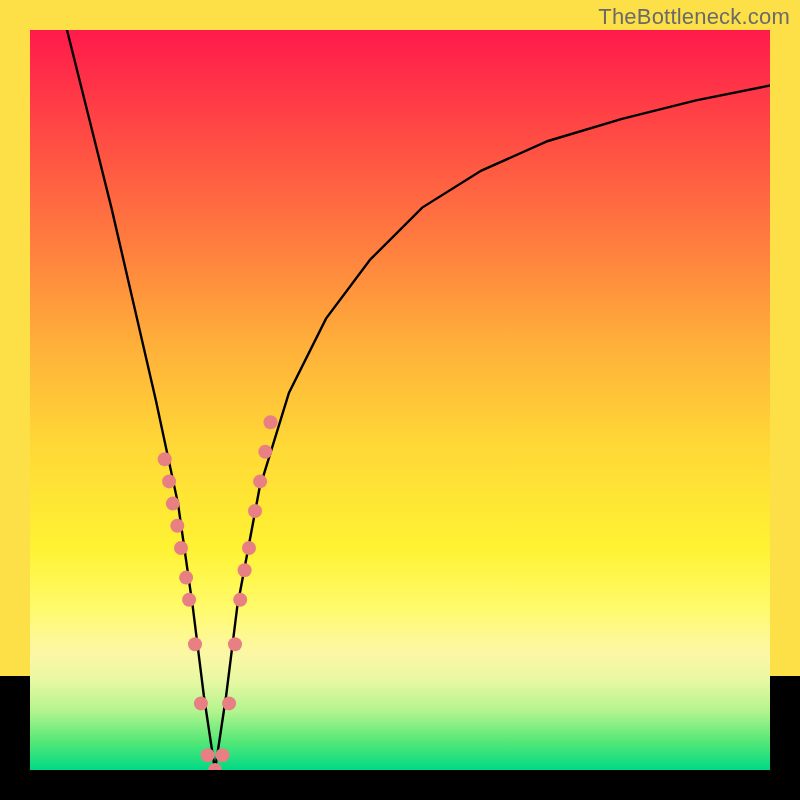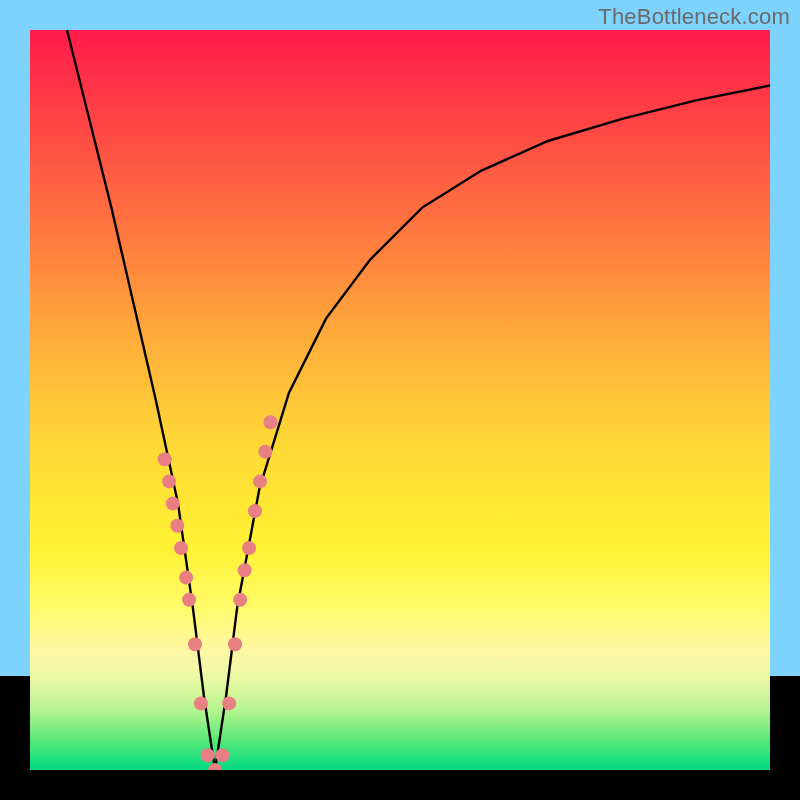--- a/index.html
+++ b/index.html
@@ -10,21 +10,21 @@
     overflow: hidden;
     background: #000;
     font-family: Arial, Helvetica, sans-serif;
   }
   .frame {
     position: absolute;
     left: 0;
     top: 0;
     width: 800px;
     height: 676px;
-    background: #7dd3fc;
+    background: #fde047;
   }
   .plot {
     position: absolute;
     left: 30px;
     top: 30px;
     width: 740px;
     height: 740px;
     background: linear-gradient(to bottom,
       #ff1a4b 0%,
       #ff4a44 14%,

